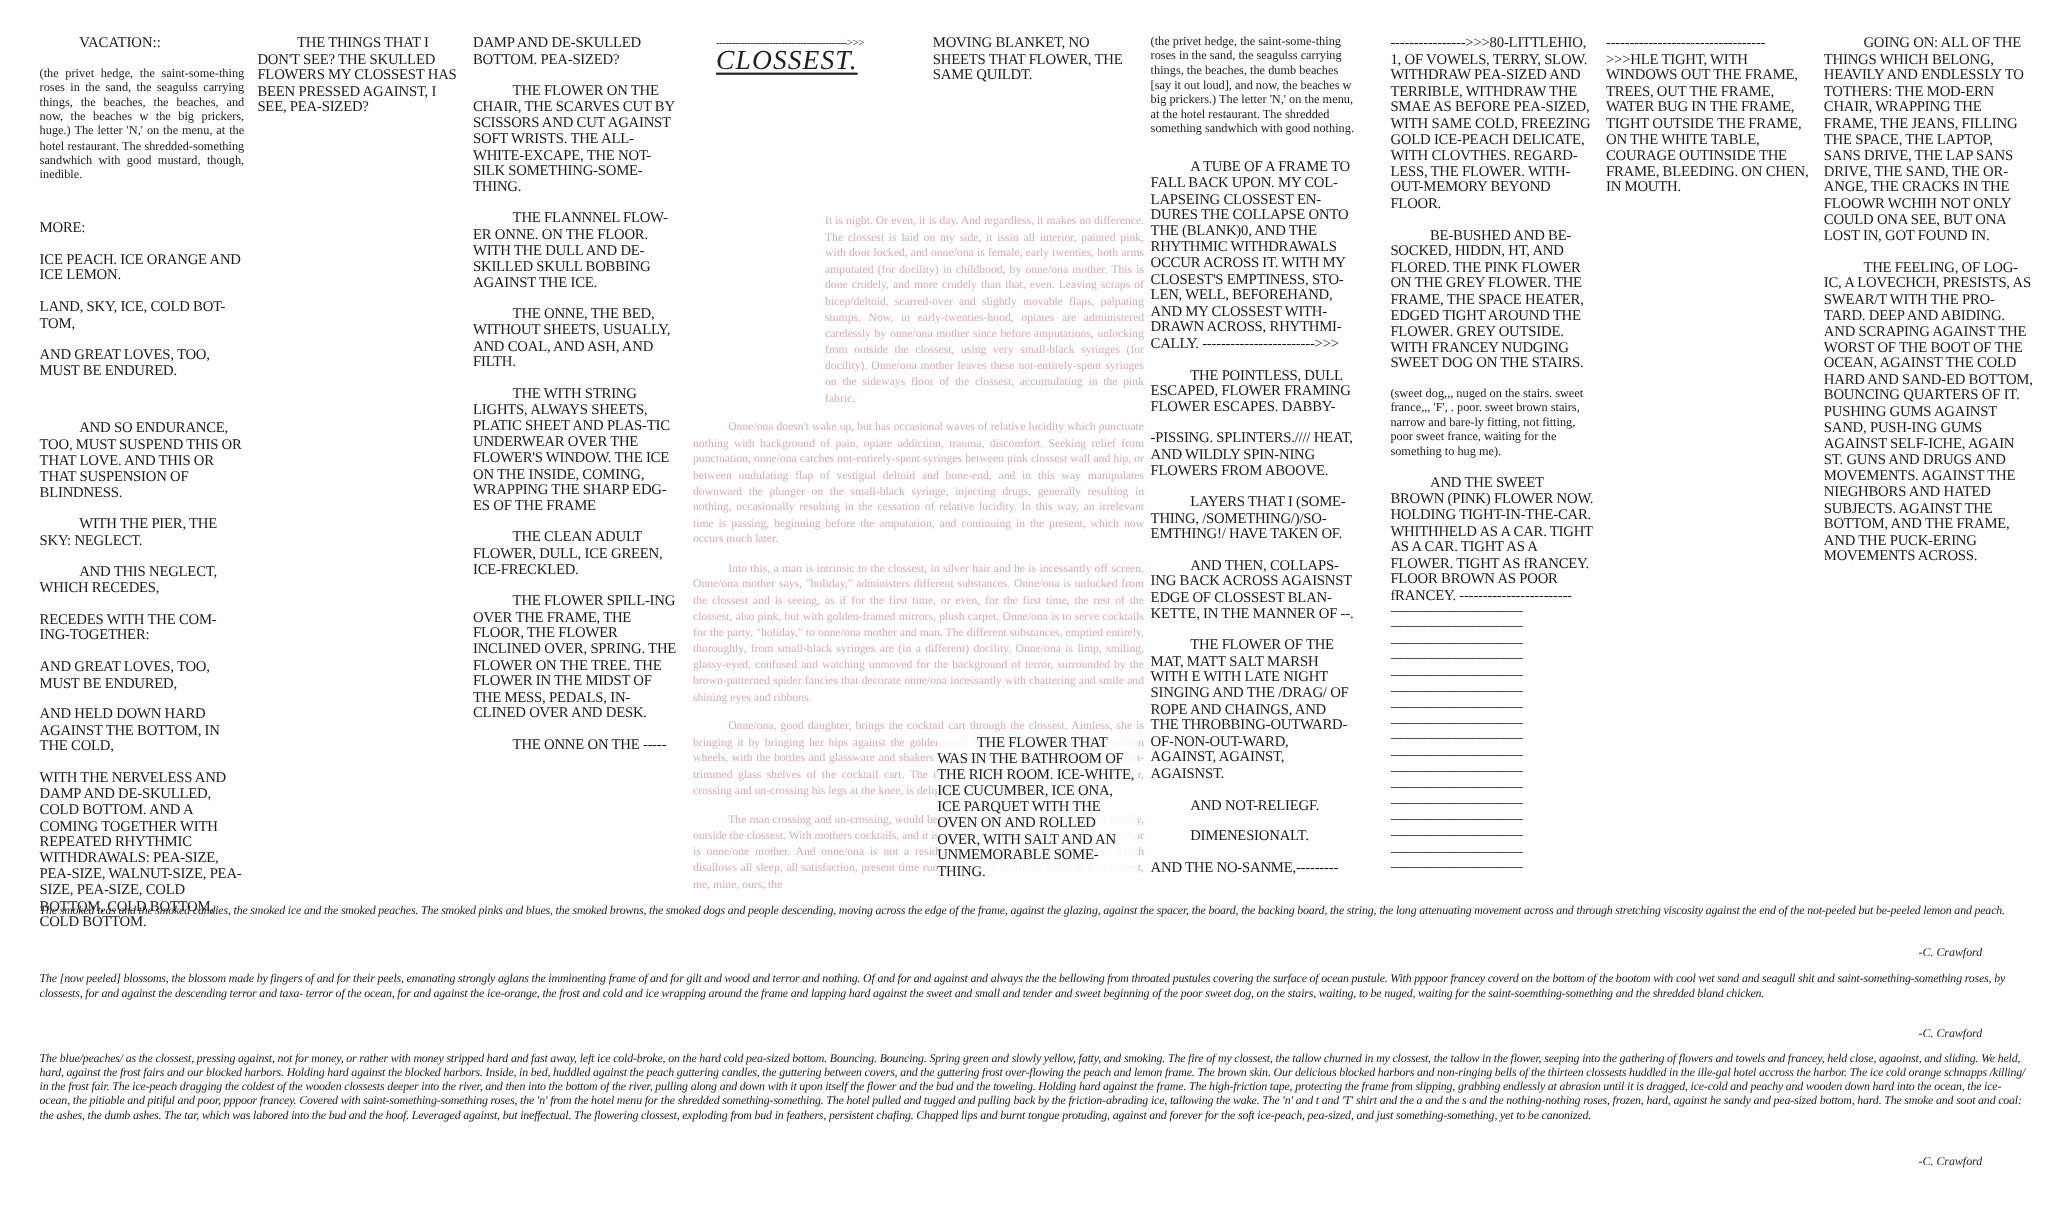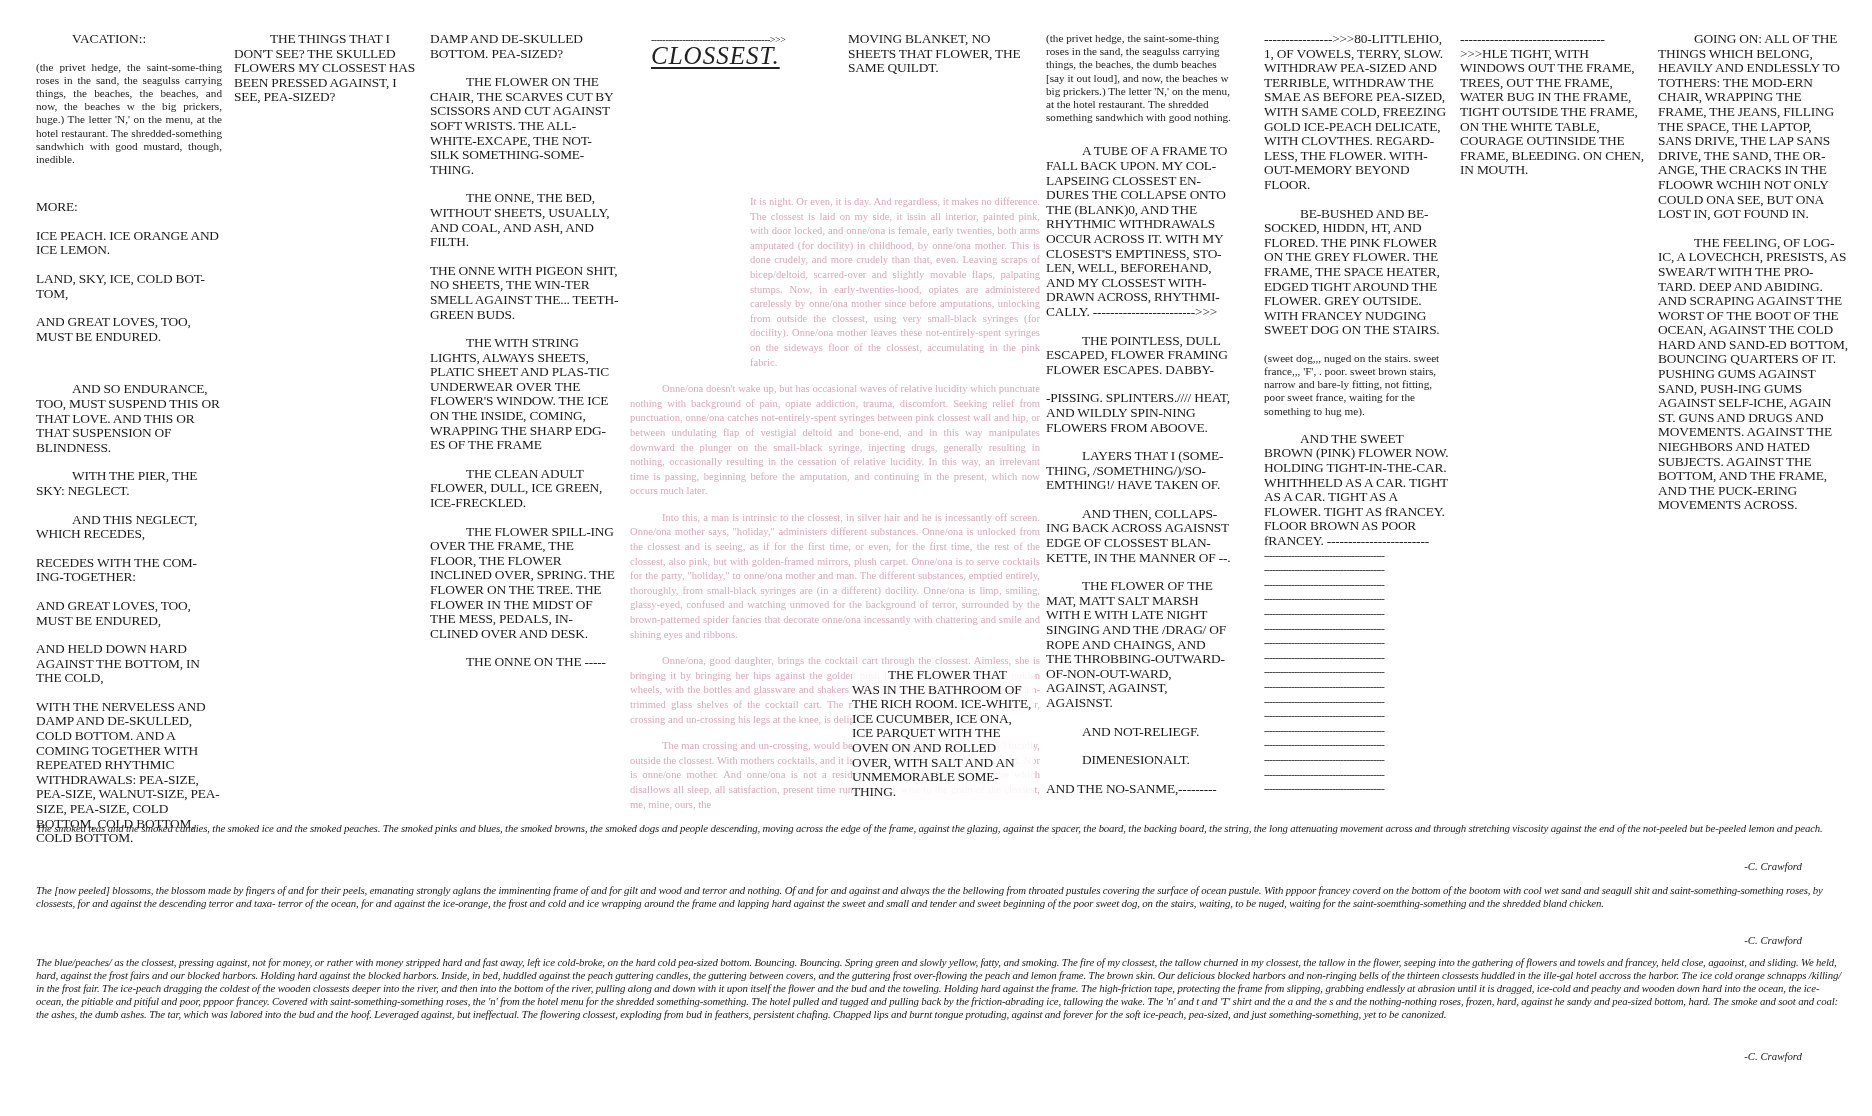--- a/index.html
+++ b/index.html
@@ -38,22 +38,22 @@
   <p class="caps">WITH THE NERVELESS AND DAMP AND DE-SKULLED, COLD BOTTOM.  AND A COMING TOGETHER WITH REPEATED RHYTHMIC WITHDRAWALS: PEA-SIZE, PEA-SIZE, WALNUT-SIZE, PEA-SIZE, PEA-SIZE, COLD BOTTOM, COLD BOTTOM, COLD BOTTOM.</p>
 </div>
 
 <div class="col" style="left:234px; width:184px;">
   <p class="caps ind">THE THINGS THAT I DON'T SEE? THE SKULLED FLOWERS MY CLOSSEST HAS BEEN PRESSED AGAINST, I SEE, PEA-SIZED?</p>
 </div>
 
 <div class="col" style="left:430px; width:190px;">
   <p class="caps">DAMP AND DE-SKULLED BOTTOM. PEA-SIZED?</p>
   <p class="caps ind">THE FLOWER ON THE CHAIR, THE SCARVES CUT BY SCISSORS AND CUT AGAINST SOFT WRISTS. THE ALL-WHITE-EXCAPE, THE NOT-SILK SOMETHING-SOME-THING.</p>
+  <p class="caps ind">THE FLANNNEL FLOW-ER ONNE.  ON THE FLOOR. WITH THE DULL AND DE-SKILLED SKULL BOBBING AGAINST THE ICE.</p>
   <p class="caps ind">THE ONNE, THE BED, WITHOUT SHEETS, USUALLY, AND COAL, AND ASH, AND FILTH.</p>
-  <p class="caps">THE ONNE WITH PIGEON SHIT, NO SHEETS, THE WIN-TER SMELL AGAINST THE... TEETH-GREEN BUDS.</p>
   <p class="caps ind">THE WITH STRING LIGHTS, ALWAYS SHEETS, PLATIC SHEET AND PLAS-TIC UNDERWEAR OVER THE FLOWER'S WINDOW. THE ICE ON THE INSIDE, COMING, WRAPPING THE SHARP EDG-ES OF THE FRAME</p>
   <p class="caps ind">THE CLEAN ADULT FLOWER, DULL, ICE GREEN, ICE-FRECKLED.</p>
   <p class="caps ind">THE FLOWER SPILL-ING OVER THE FRAME, THE FLOOR, THE FLOWER INCLINED OVER, SPRING. THE FLOWER ON THE TREE. THE FLOWER IN THE MIDST OF THE MESS, PEDALS, IN-CLINED OVER AND DESK.</p>
   <p class="caps ind">THE ONNE ON THE -----</p>
 </div>
 
 <div class="title-block">
   <div class="arrow-rule">------------------------------------------&gt;&gt;&gt;</div>
   <div class="big-title">CLOSSEST.</div>
 </div>

